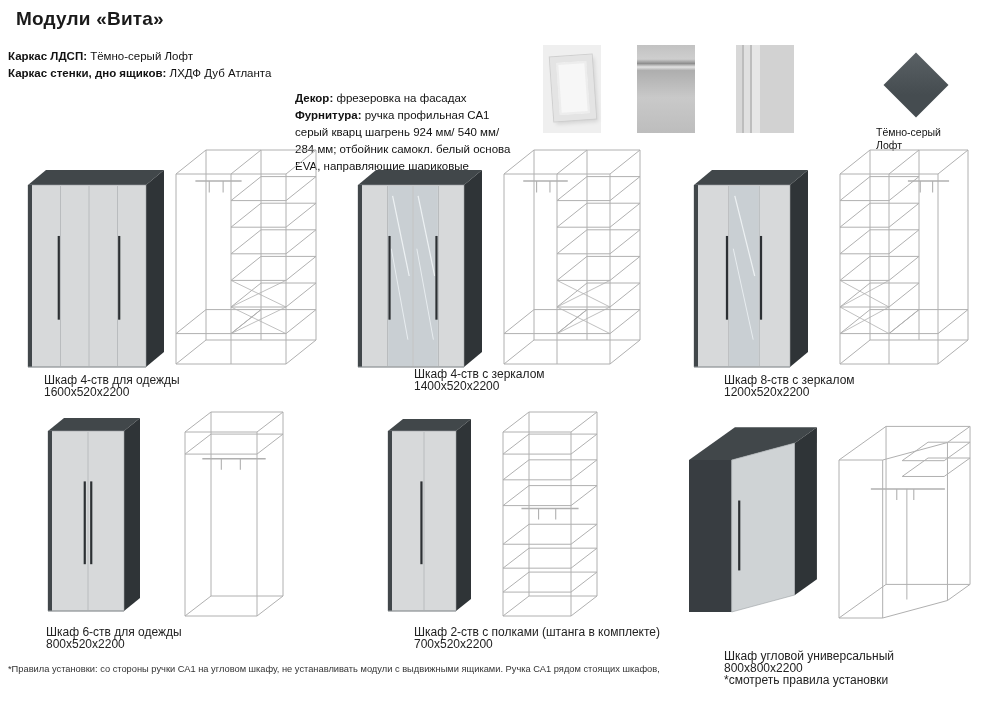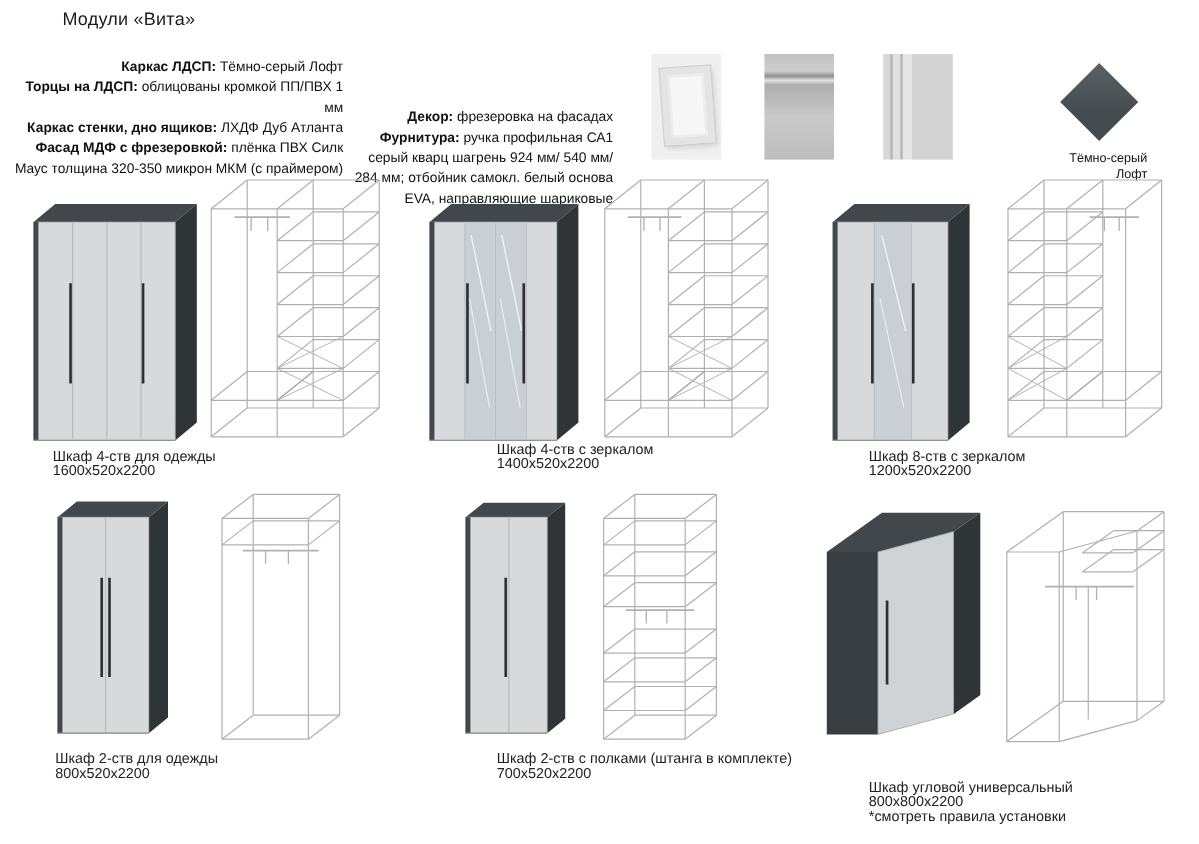--- a/index.html
+++ b/index.html
@@ -2,54 +2,52 @@
 <html><head>
 <meta charset="utf-8">
 <style>
   html,body{margin:0;padding:0;}
   body{
     width:999px;height:703px;position:relative;overflow:hidden;
     background:#ffffff;color:#1a1a1a;
     font-family:"Liberation Sans", sans-serif;
   }
   .abs{position:absolute;}
-  #page-title{left:16px;top:8px;font-size:15px;font-weight:normal;letter-spacing:.2px;margin-left:36px;}
-  .specs{font-size:11.5px;line-height:17px;color:#111;text-align:right;}
+  #page-title{left:16px;top:8px;font-size:19px;font-weight:bold;letter-spacing:.2px;}
+  .specs{font-size:11.5px;line-height:17px;color:#111;}
   #specs-left{left:8px;top:48px;width:278px;}
   #specs-right{left:295px;top:42px;width:216px;margin-top:48px;}
   .b{font-weight:bold;}
   .sample{top:45px;width:58px;height:88px;background:#d9d9d9;}
   #sample-1{left:543px;background:#efefef;}
   #sample-1 .panel{position:absolute;left:9px;top:11px;right:7px;bottom:13px;
     background:#f7f7f7;border:6px solid #e4e4e4;outline:1px solid #cfcfcf;
     box-shadow:inset 0 0 0 2px #ededed, 2px 3px 4px rgba(0,0,0,.12);
     transform:rotate(-4deg);}
   #sample-2{left:637px;
     background:linear-gradient(180deg,#c2c2c2 0%,#cecece 16%,#8f8f8f 21%,#e3e3e3 25%,#aeaeae 29%,#c9c9c9 60%,#bdbdbd 100%);}
   #sample-3{left:736px;
     background:linear-gradient(90deg,#d8d8d8 0 10%,#bdbdbd 10% 14%,#e0e0e0 14% 24%,#bdbdbd 24% 28%,#e6e6e6 28% 42%,#d2d2d2 42% 100%);}
-  #swatch-box{left:876px;top:50px;width:80px;text-align:right;}
+  #swatch-box{left:876px;top:50px;width:80px;text-align:left;}
   #swatch-diamond{width:46px;height:46px;margin:12px auto 18px;
     transform:rotate(45deg);
     background:linear-gradient(135deg,#5a6165 0%,#454c50 65%);}
   #swatch-label{font-size:10.5px;line-height:13px;color:#111;}
   .mod-label{font-size:12px;line-height:12px;color:#222;}
   #footnote{left:8px;top:664px;width:810px;font-size:9.3px;line-height:11.5px;color:#333;}
   svg{display:block;}
 </style>
 </head>
 <body>
 
 <div class="abs" id="page-title">Модули «Вита»</div>
 
 <div class="abs specs" id="specs-left">
   <div><span class="b">Каркас ЛДСП:</span><span> Тёмно-серый Лофт</span></div>
-  <div><span class="b">Торцы на ЛДСП:</span><span> облицованы кромкой ПП/ПВХ 1 мм</span></div>
   <div><span class="b">Каркас стенки, дно ящиков:</span><span> ЛХДФ Дуб Атланта</span></div>
-  <div><span class="b">Фасад МДФ с фрезеровкой:</span><span> плёнка ПВХ Силк Маус толщина 320-350 микрон МКМ (с праймером)</span></div>
 </div>
 
 <div class="abs specs" id="specs-right">
   <div><span class="b">Декор:</span><span> фрезеровка на фасадах</span></div>
   <div><span class="b">Фурнитура:</span><span> ручка профильная СА1 серый кварц шагрень 924 мм/ 540 мм/ 284 мм; отбойник самокл. белый основа EVA, направляющие шариковые</span></div>
 </div>
 
 <div class="abs sample" id="sample-1">
   <div class="panel"></div>
 </div>
@@ -314,21 +312,21 @@
     <line x1="3" y1="208" x2="29" y2="188" stroke="#b0b0b0" stroke-width="1"></line>
     <line x1="3" y1="46.08" x2="75" y2="46.08" stroke="#b0b0b0" stroke-width="1"></line>
     <line x1="29" y1="26.08" x2="101" y2="26.08" stroke="#b0b0b0" stroke-width="1"></line>
     <line x1="3" y1="46.08" x2="29" y2="26.08" stroke="#b0b0b0" stroke-width="1"></line>
     <line x1="75" y1="46.08" x2="101" y2="26.08" stroke="#b0b0b0" stroke-width="1"></line>
     <line x1="20.32" y1="50.800000000000004" x2="83.67999999999999" y2="50.800000000000004" stroke="#b0b0b0" stroke-width="1.5"></line>
     <line x1="39.327999999999996" y1="50.800000000000004" x2="39.327999999999996" y2="61.84" stroke="#b0b0b0" stroke-width="1.1"></line>
     <line x1="58.33599999999999" y1="50.800000000000004" x2="58.33599999999999" y2="61.84" stroke="#b0b0b0" stroke-width="1.1"></line>
   </svg>
 <div class="abs mod-label" style="left:46px;top:626px">
-  <div>Шкаф 2-ств для одежды</div>
+  <div>Шкаф 6-ств для одежды</div>
   <div>800x520x2200</div>
 </div>
 
 <svg class="abs" style="left:386px;top:416px" width="92" height="200">
     <polygon points="2,15 70,15 85,3 17,3" fill="#41474a" stroke="none" stroke-width="0"></polygon>
     <polygon points="70,15 85,3 85,183 70,195" fill="#2f3437" stroke="none" stroke-width="0"></polygon>
     <polygon points="2,15 70,15 70,195 2,195" fill="#d7d9da" stroke="#9b9fa2" stroke-width="0.6"></polygon>
     <polygon points="2,15 6,15 6,195 2,195" fill="#41474a" stroke="none" stroke-width="0"></polygon>
     <polygon points="6.8,16 37.2,16 37.2,194 6.8,194" fill="#d7d9da" stroke="none" stroke-width="0"></polygon>
     <polygon points="38.8,16 69.2,16 69.2,194 38.8,194" fill="#d7d9da" stroke="none" stroke-width="0"></polygon>
@@ -418,13 +416,14 @@
     <line x1="92.04" y1="50" x2="66.168" y2="68.47999999999999" stroke="#b0b0b0" stroke-width="1"></line>
     <line x1="70.872" y1="80.91999999999999" x2="70.872" y2="191.51999999999998" stroke="#b0b0b0" stroke-width="1"></line>
   </svg>
 <div class="abs mod-label" style="left:724px;top:650px">
   <div>Шкаф угловой универсальный</div>
   <div>800x800x2200</div>
   <div>*смотреть правила установки</div>
 </div>
 
 <div class="abs" id="footnote">
+  <div>*Правила установки: со стороны ручки СА1 на угловом шкафу, не устанавливать модули с выдвижными ящиками. Ручка СА1 рядом стоящих шкафов,</div>
 </div>
 
 </body></html>

